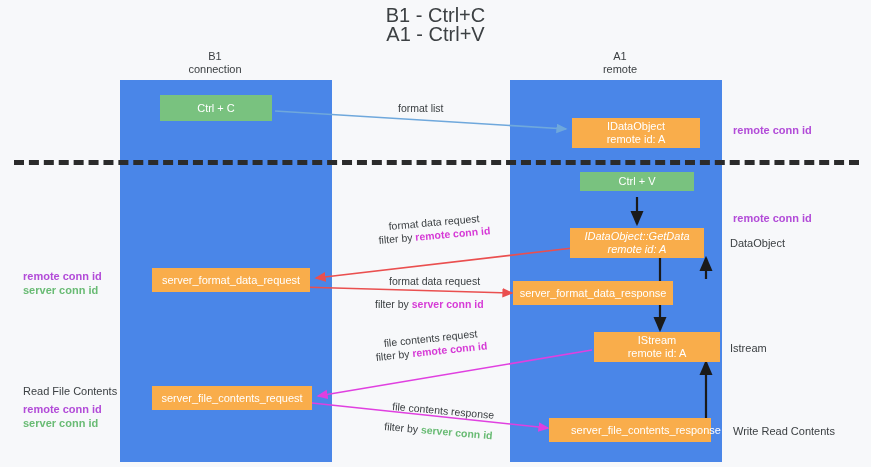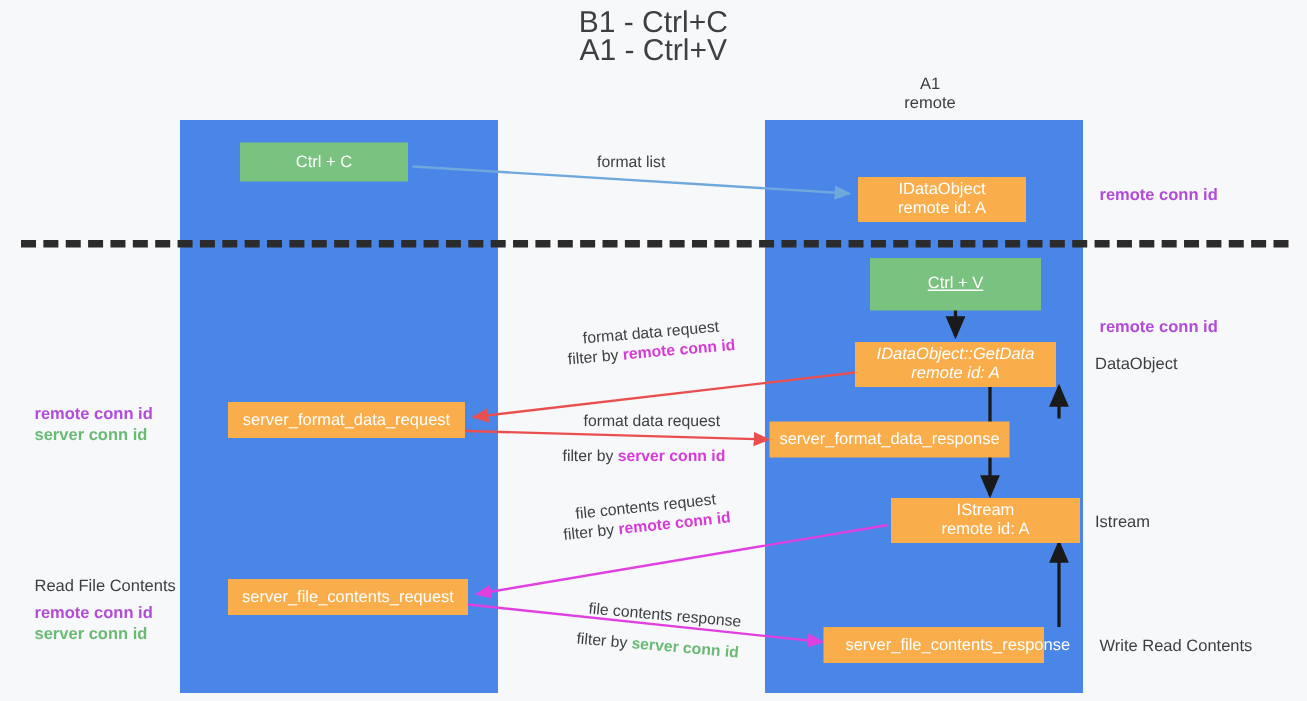--- a/index.html
+++ b/index.html
@@ -63,20 +63,22 @@
     pointer-events:none;overflow:visible;}
 </style>
 </head>
 <body>
 
 <div id="stage">
 
   <div class="title">B1 - Ctrl+C
 A1 - Ctrl+V</div>
 
+  <div class="colhead" style="left:145px;top:50px;width:140px;">B1
+connection</div>
   <div class="colhead" style="left:550px;top:50px;width:140px;">A1
 remote</div>
 
   <div class="lane" style="left:120px;top:80px;width:212px;height:382px;"></div>
   <div class="lane" style="left:510px;top:80px;width:212px;height:382px;"></div>
 
   <svg class="edges">
     <defs>
       <marker id="ah-blue" markerWidth="7" markerHeight="7" refX="6" refY="3" orient="auto">
         <path d="M0,0 L7,3 L0,6 z" fill="#6fa8dc"></path>
@@ -108,38 +110,38 @@
 
     <path d="M312,403 L548,428" stroke="#e040e0" stroke-width="1.6" fill="none" marker-end="url(#ah-mag)"></path>
 
     <path d="M706,418 L706,362" stroke="#1a1a1a" stroke-width="2.2" fill="none" marker-end="url(#ah-dark)"></path>
   </svg>
 
   <div class="dashsep" style="left:14px;top:160px;width:845px;"></div>
 
   <div class="box green" style="left:160px;top:95px;width:112px;height:26px;">Ctrl + C</div>
 
-  <div class="box orange" style="left:572px;top:118px;width:112px;height:30px;">IDataObject
+  <div class="box orange" style="left:572px;top:118px;width:128px;height:30px;">IDataObject
 remote id: A</div>
 
-  <div class="box green" style="left:580px;top:172px;width:114px;height:35px;text-decoration:underline;">Ctrl + V</div>
+  <div class="box green" style="left:580px;top:172px;width:114px;height:19px;">Ctrl + V</div>
 
   <div class="box orange" style="left:570px;top:228px;width:134px;height:30px;font-style:italic;">IDataObject::GetData
 remote id: A</div>
 
   <div class="box orange" style="left:513px;top:281px;width:160px;height:24px;">server_format_data_response</div>
 
   <div class="box orange" style="left:152px;top:268px;width:158px;height:24px;">server_format_data_request</div>
 
   <div class="box orange" style="left:594px;top:332px;width:126px;height:30px;">IStream
 remote id: A</div>
 
   <div class="box orange" style="left:152px;top:386px;width:160px;height:24px;">server_file_contents_request</div>
 
-  <div class="box orange" style="left:549px;top:418px;width:147px;height:24px;padding-left:32px;">server_file_contents_response</div>
+  <div class="box orange" style="left:549px;top:418px;width:162px;height:24px;padding-left:32px;">server_file_contents_response</div>
 
   <div class="alabel" style="left:398px;top:101px;">format list</div>
 
   <div class="alabel rot" style="left:388px;top:219px;transform:rotate(-5deg);">format data request</div>
   <div class="alabel rot" style="left:378px;top:233px;transform:rotate(-5deg);"><span>filter by </span><span class="p">remote conn id</span></div>
 
   <div class="alabel" style="left:389px;top:274px;">format data request</div>
   <div class="alabel" style="left:375px;top:297px;"><span>filter by </span><span class="p">server conn id</span></div>
 
   <div class="alabel rot" style="left:383px;top:336px;transform:rotate(-6deg);">file contents request</div>

